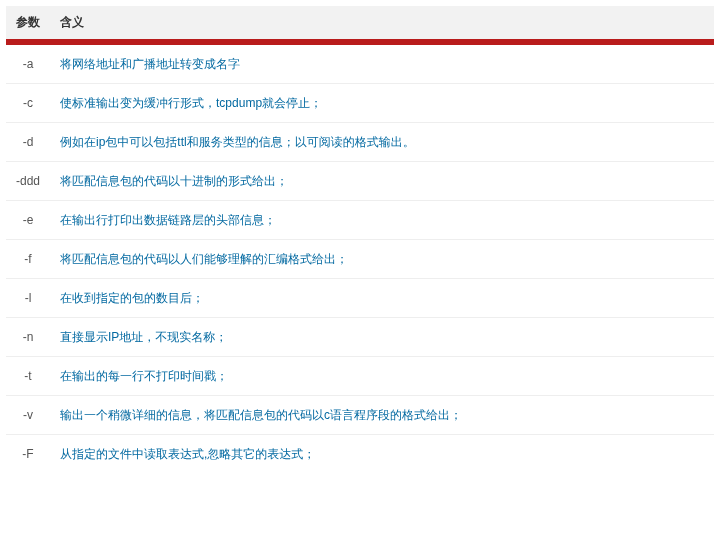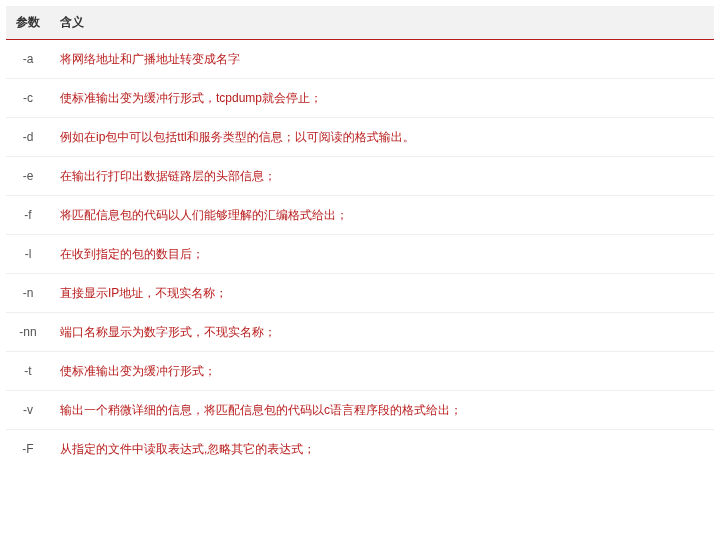--- a/index.html
+++ b/index.html
@@ -19,31 +19,31 @@
       font-size: 12px;
       color: #333;
     }
     thead tr {
       background-color: #f2f2f2;
     }
     th {
       text-align: left;
       font-weight: 600;
       padding: 8px 10px;
-      border-bottom: 1px solid #b91c1c;
+      border-bottom: 6px solid #b91c1c;
       color: #333;
     }
     th:first-child {
       width: 44px;
       text-align: center;
     }
     tbody td {
       padding: 10px 10px;
       border-bottom: 1px solid #eee;
-      color: #b91c1c;
+      color: #0369a1;
       line-height: 1.5;
     }
     tbody td:first-child {
       text-align: center;
       color: #555;
       white-space: nowrap;
     }
     tbody tr:last-child td {
       border-bottom: none;
     }
@@ -65,42 +65,42 @@
       </tr>
       <tr>
         <td>-c</td>
         <td>使标准输出变为缓冲行形式，tcpdump就会停止；</td>
       </tr>
       <tr>
         <td>-d</td>
         <td>例如在ip包中可以包括ttl和服务类型的信息；以可阅读的格式输出。</td>
       </tr>
       <tr>
+        <td>-ddd</td>
+        <td>将匹配信息包的代码以十进制的形式给出；</td>
+      </tr>
+      <tr>
         <td>-e</td>
         <td>在输出行打印出数据链路层的头部信息；</td>
       </tr>
       <tr>
         <td>-f</td>
         <td>将匹配信息包的代码以人们能够理解的汇编格式给出；</td>
       </tr>
       <tr>
         <td>-l</td>
         <td>在收到指定的包的数目后；</td>
       </tr>
       <tr>
         <td>-n</td>
         <td>直接显示IP地址，不现实名称；</td>
       </tr>
       <tr>
-        <td>-nn</td>
-        <td>端口名称显示为数字形式，不现实名称；</td>
-      </tr>
-      <tr>
         <td>-t</td>
-        <td>使标准输出变为缓冲行形式；</td>
+        <td>在输出的每一行不打印时间戳；</td>
       </tr>
       <tr>
         <td>-v</td>
         <td>输出一个稍微详细的信息，将匹配信息包的代码以c语言程序段的格式给出；</td>
       </tr>
       <tr>
         <td>-F</td>
         <td>从指定的文件中读取表达式,忽略其它的表达式；</td>
       </tr>
     </tbody>

